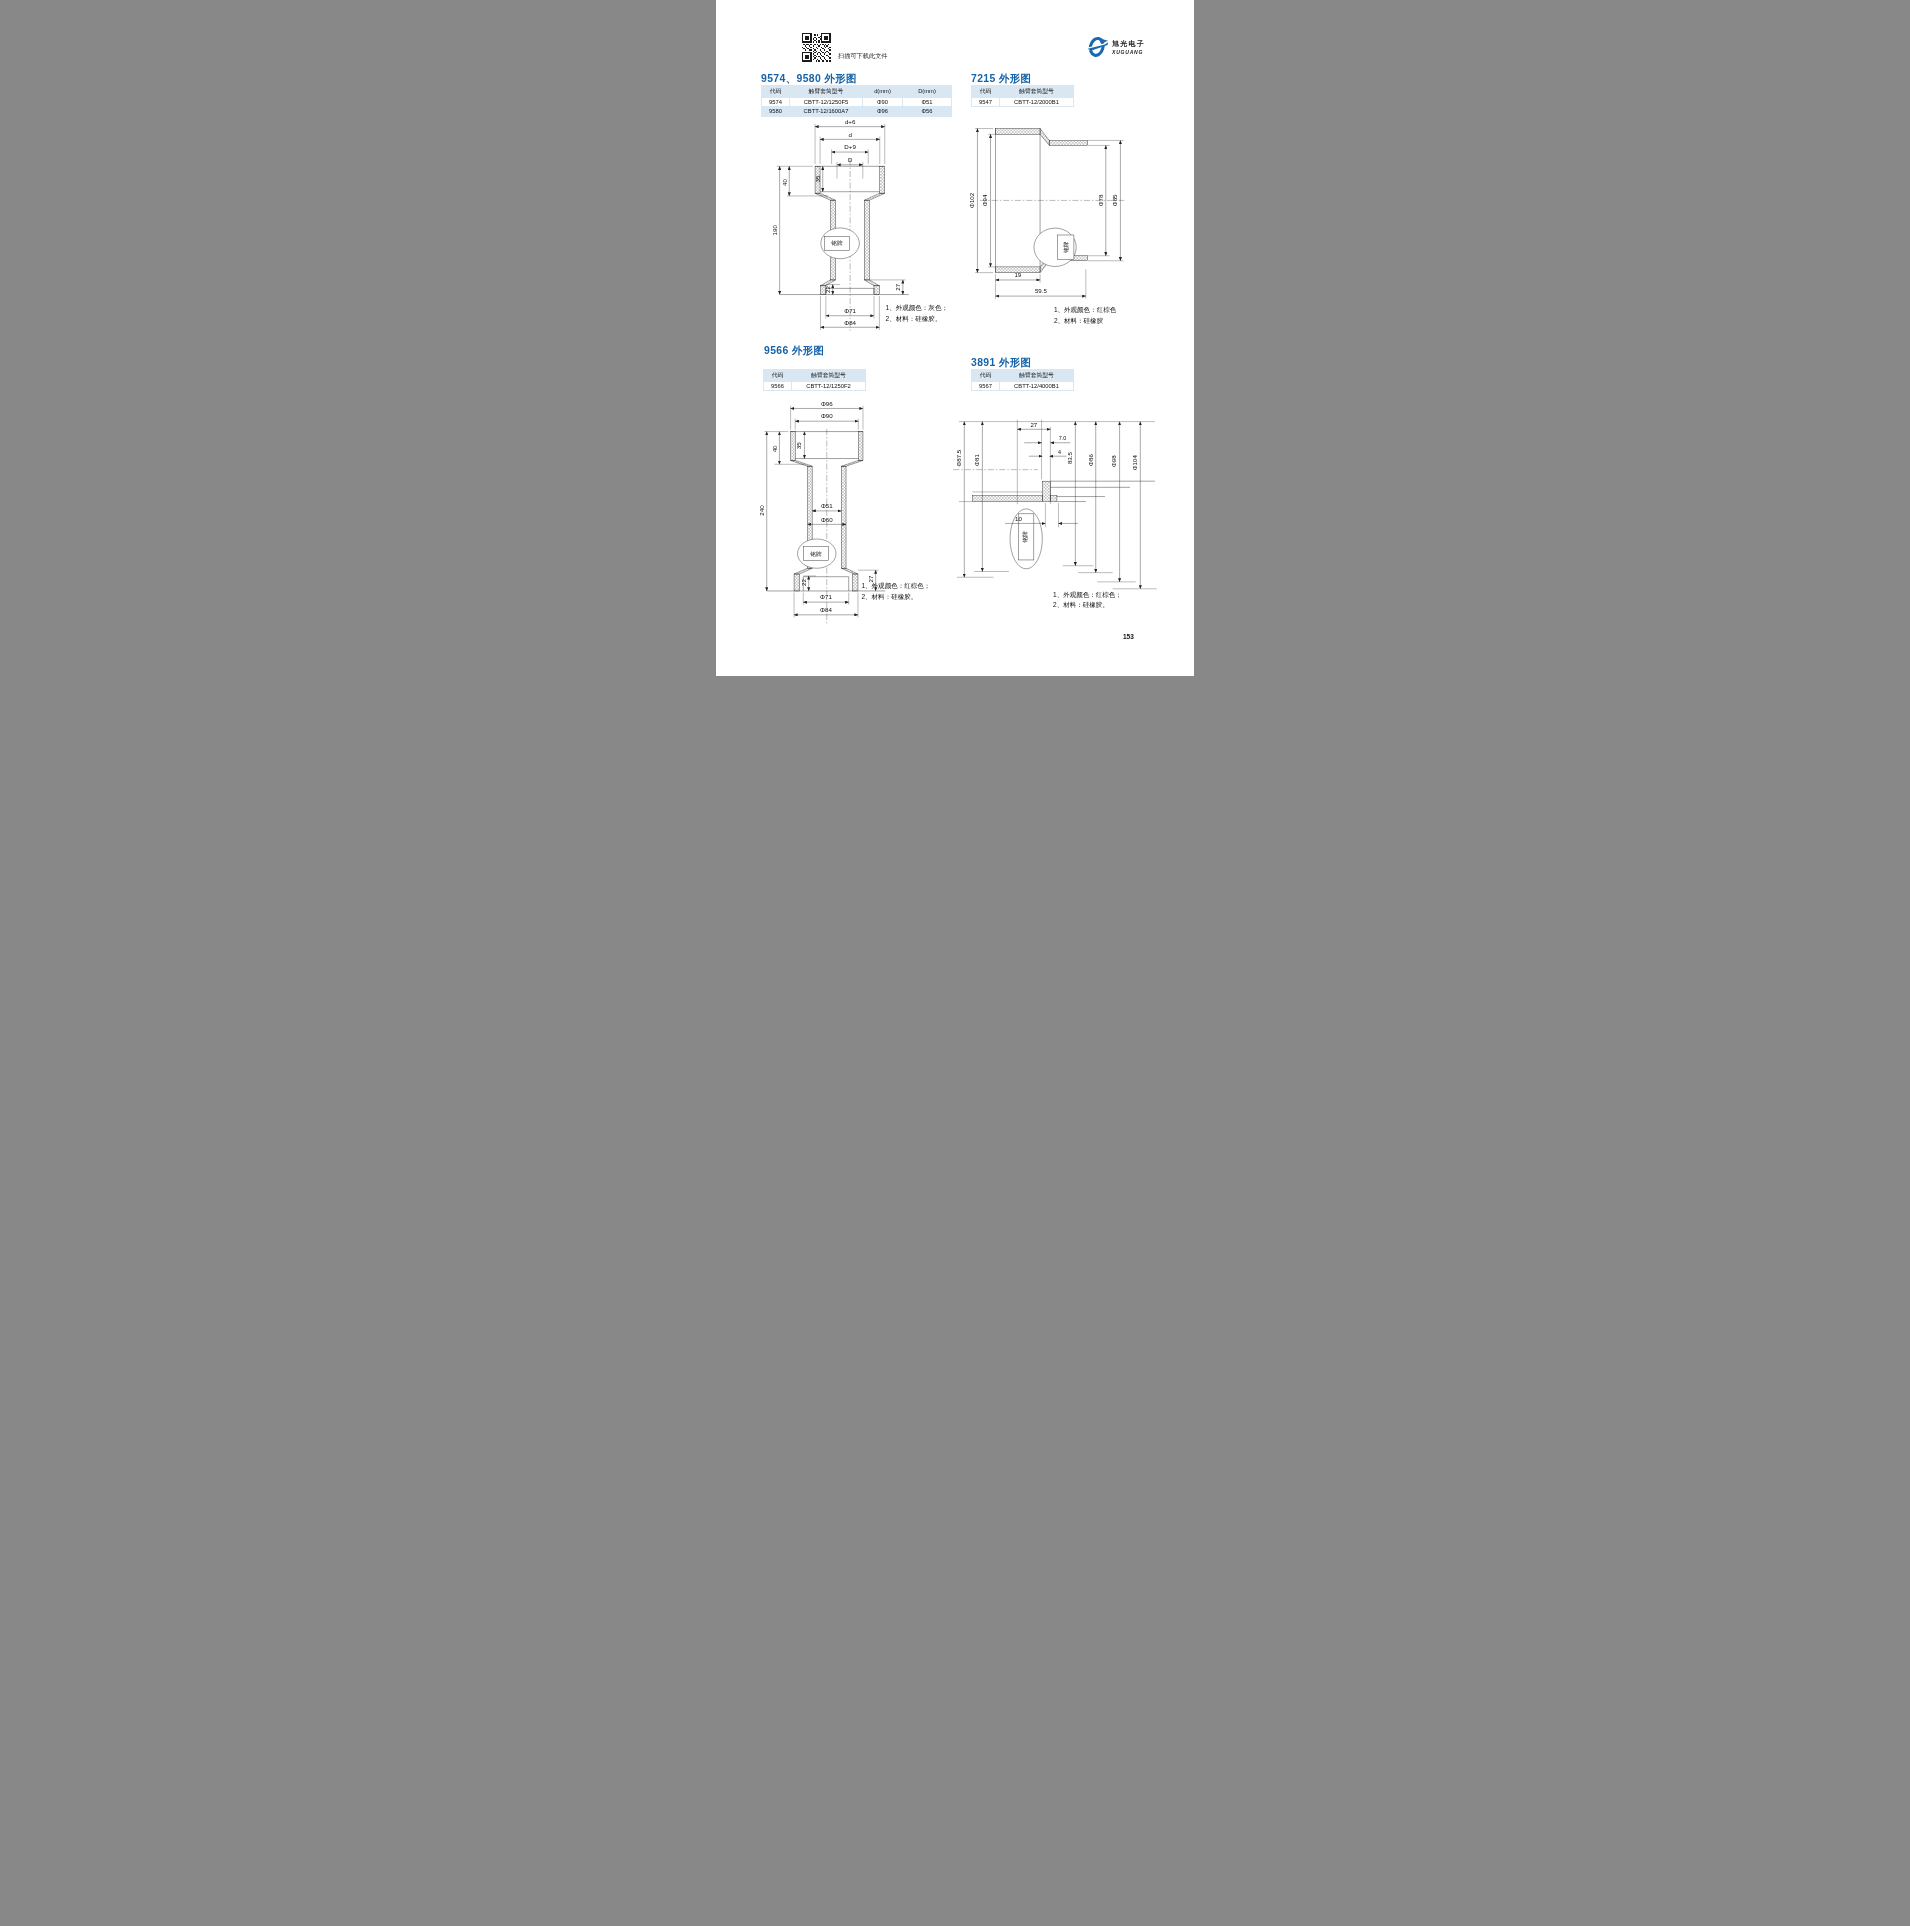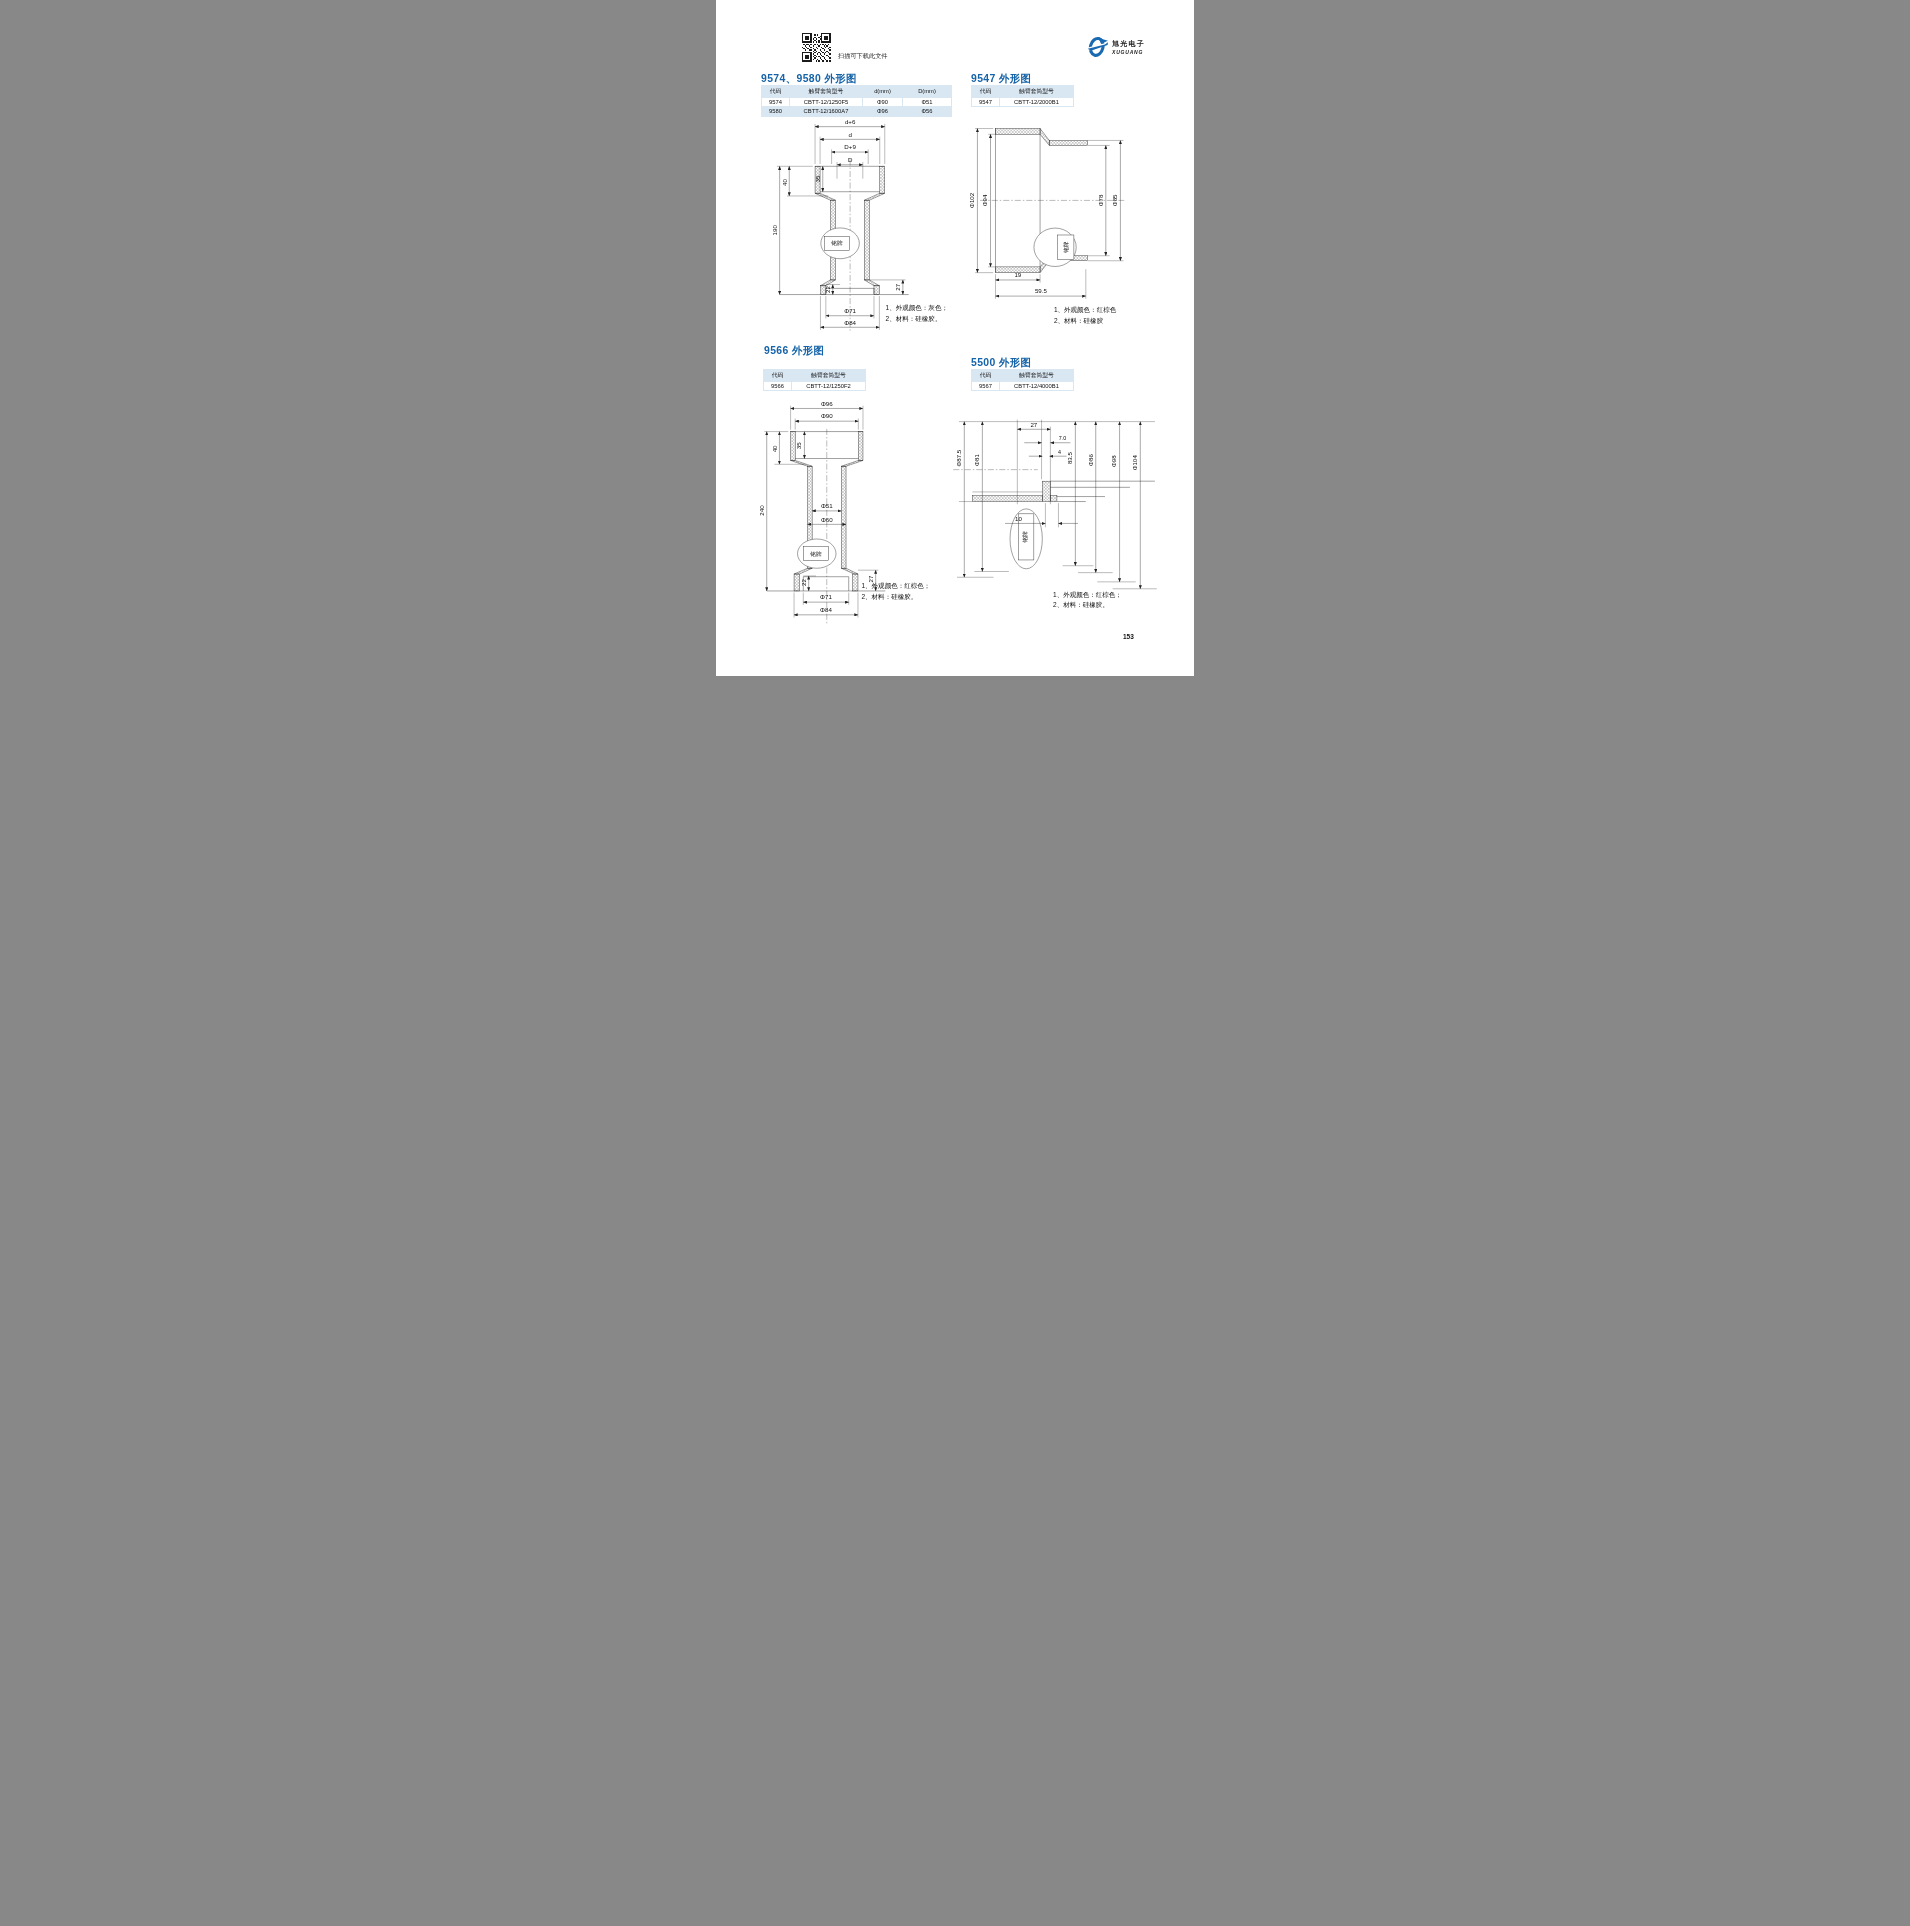--- a/index.html
+++ b/index.html
@@ -152,23 +152,23 @@
       <path d="M2 33 L46 22 L54 16 L53 23 L10 38 Z" fill="#1a6ab2"></path>
       <path d="M30 5 L54 12 L36 20 Z" fill="#1a6ab2"></path>
     </svg>
     <div style="display:inline-block;vertical-align:middle;margin-left:2.3px">
       <div class="logo-cn">旭光电子</div>
       <div class="logo-en">XUGUANG</div>
     </div>
   </div>
 
   <div class="abs sec-title" style="left:45px;top:72px">9574、9580 外形图</div>
-  <div class="abs sec-title" style="left:255px;top:72px">9547 外形图</div>
+  <div class="abs sec-title" style="left:255px;top:72px">7215 外形图</div>
   <div class="abs sec-title" style="left:48px;top:344px">9566 外形图</div>
-  <div class="abs sec-title" style="left:255px;top:356px">5500 外形图</div>
+  <div class="abs sec-title" style="left:255px;top:356px">3891 外形图</div>
 
   <table class="spec abs" style="left:45px;top:85px">
     <colgroup>
         <col style="width:27px">
         <col style="width:72px">
         <col style="width:39px">
         <col style="width:48px">
       </colgroup>
     <tbody>
         <tr>

